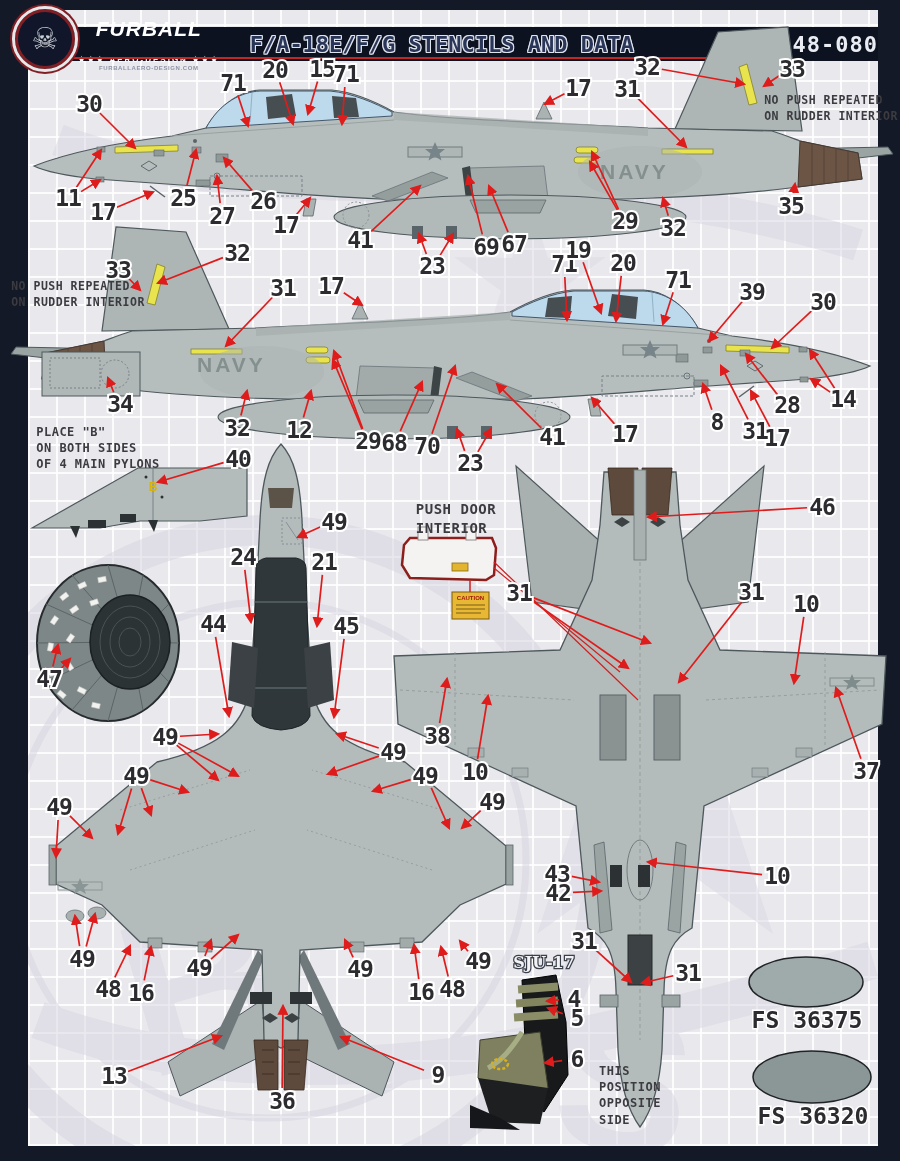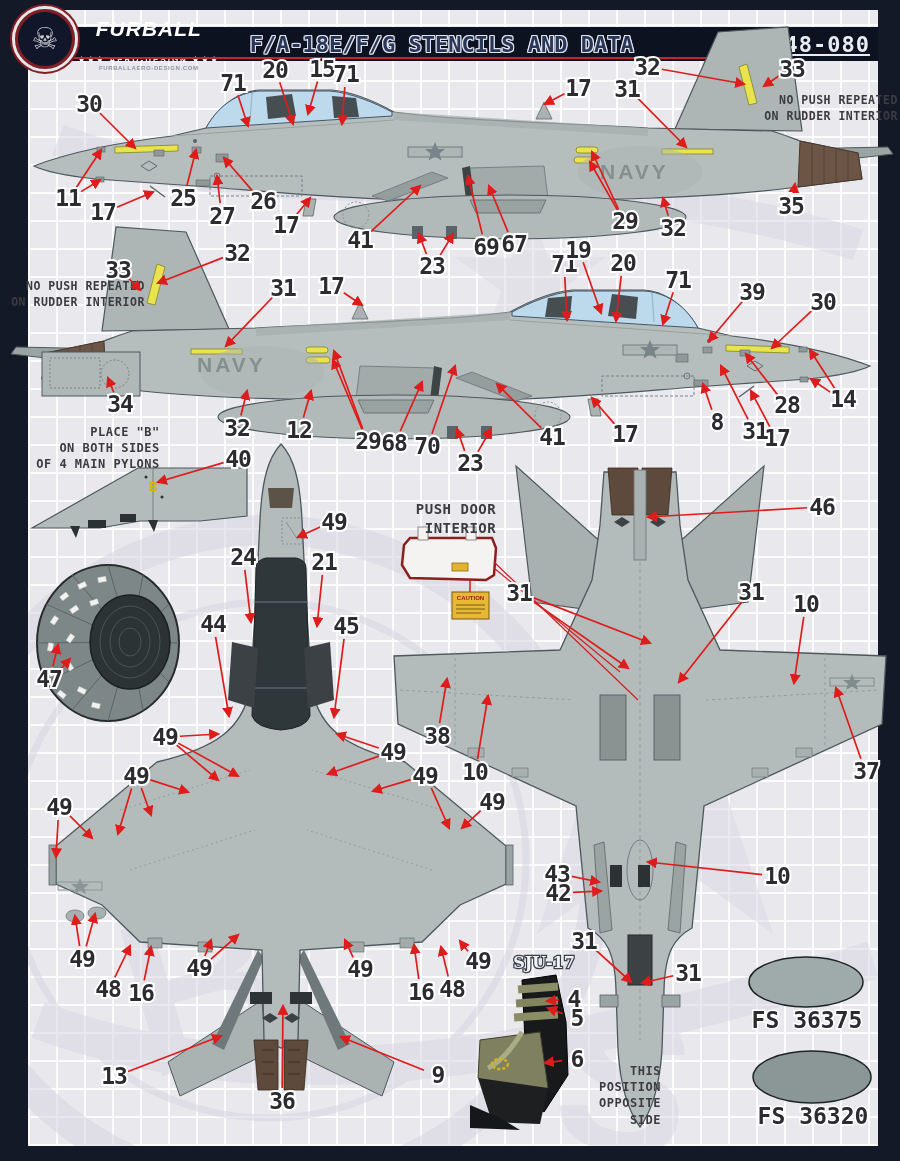--- a/index.html
+++ b/index.html
@@ -21,26 +21,26 @@
      background:#11162a;border:3px solid #e8e8ea;box-shadow:0 0 0 2px #821f25, inset 0 0 0 3px #821f25;
      z-index:6;display:flex;align-items:center;justify-content:center;}
   .logo span{color:#c9cdd4;font-size:30px;line-height:1;}
   .brand{margin-left:50px;display:flex;flex-direction:column;align-items:center;line-height:1;}
   .brand-name{font-style:italic;font-weight:bold;font-size:21px;color:#ffffff;letter-spacing:1px;}
   .brand-sub{font-weight:bold;font-size:8px;color:#ffffff;letter-spacing:2px;margin-top:17px;}
   .brand-url{font-weight:bold;font-size:6px;color:#8d93a6;letter-spacing:.6px;margin-top:1px;}
   .title{margin-left:30px;font-family:"DejaVu Sans Mono",monospace;font-weight:bold;font-size:22px;
      white-space:nowrap;color:#2a3658;
      text-shadow:1px 0 #dfe3ec,-1px 0 #dfe3ec,0 1px #dfe3ec,0 -1px #dfe3ec,1px 1px #dfe3ec,-1px -1px #dfe3ec,1px -1px #dfe3ec,-1px 1px #dfe3ec;}
-  .sheetno{margin-left:auto;margin-right:8px;font-family:"DejaVu Sans Mono",monospace;
-     font-weight:bold;font-size:22px;color:#e9ecf2;letter-spacing:1px;text-decoration:underline;}
+  .sheetno{margin-left:auto;font-family:"DejaVu Sans Mono",monospace;
+     font-weight:bold;font-size:22px;color:#e9ecf2;letter-spacing:1px;}
   
   .art{position:absolute;left:0;top:0;z-index:3;}
   #notes{position:absolute;left:0;top:0;width:900px;height:1161px;z-index:4;pointer-events:none;}
-  .note{position:absolute;transform:translateX(-50%);text-align:right;white-space:pre;
+  .note{position:absolute;transform:translateX(-50%);text-align:left;white-space:pre;
      font-family:"DejaVu Sans Mono",monospace;font-weight:bold;font-size:11.5px;
      color:#3b3b40;letter-spacing:.5px;line-height:1.35;}
   #callouts{position:absolute;left:0;top:0;z-index:5;pointer-events:none;}
   .co{font-family:"DejaVu Sans Mono",monospace;font-weight:bold;font-size:23px;fill:#2c2c30;
       stroke:#ffffff;stroke-width:4px;paint-order:stroke;text-anchor:middle;letter-spacing:-1px;}
   .fsLabel{font-family:"DejaVu Sans Mono",monospace;font-weight:bold;font-size:23px;fill:#2c2c30;
       stroke:#ffffff;stroke-width:3px;paint-order:stroke;text-anchor:middle;}
   .navyTxt{font-family:"Liberation Sans",sans-serif;font-weight:bold;font-size:21px;fill:#84908e;letter-spacing:3px;}
   .sjuTxt{font-family:"DejaVu Serif",serif;font-weight:bold;font-size:16px;fill:#f3f3f5;
       stroke:#3a3f4a;stroke-width:2.5px;paint-order:stroke;text-anchor:middle;}

